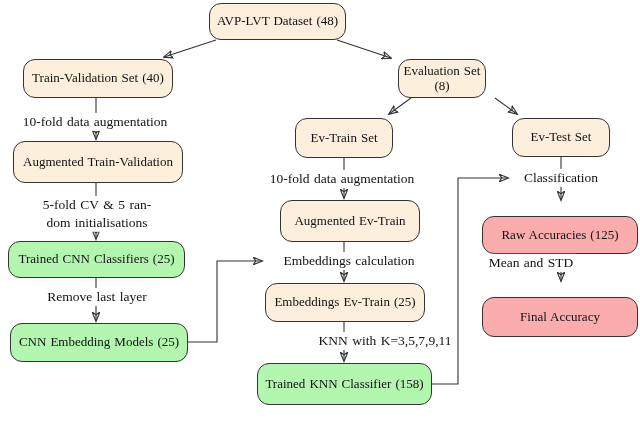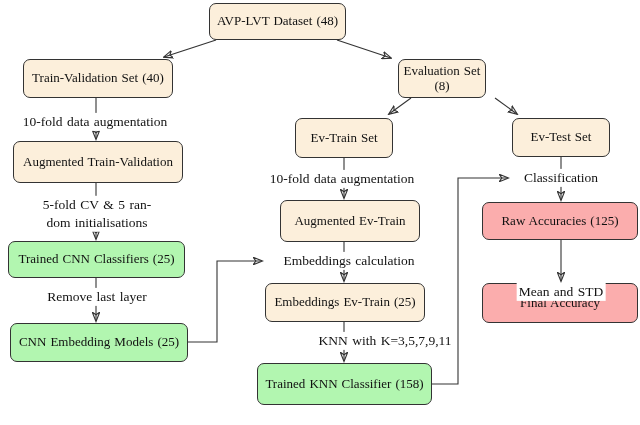--- a/index.html
+++ b/index.html
@@ -27,33 +27,33 @@
     width: 640px; height: 425px;
   }
   .edges line, .edges path {
     stroke: var(--stroke);
     stroke-width: 1.1;
     fill: none;
   }
   .node {
     position: absolute;
     border: 1px solid var(--stroke);
-    border-radius: 7px;
+    border-radius: 12px;
     background: var(--node-fill);
     display: flex;
     align-items: center;
     justify-content: center;
     text-align: center;
     font-size: 13px;
     line-height: 1.15;
     padding: 2px 4px;
     word-spacing: 0.06em;
   }
   .node.green { background: var(--green-fill); }
-  .node.red   { background: var(--red-fill); }
+  .node.red   { background: var(--red-fill); margin-top: 14px; }
   .elabel {
     position: absolute;
     transform: translate(-50%, -50%);
     background: var(--bg);
     font-size: 13.5px;
     line-height: 1.35;
     white-space: nowrap;
     text-align: center;
     padding: 0 2px;
     word-spacing: 0.08em;
@@ -73,21 +73,21 @@
   .n-rawacc       { left: 482px; top: 202px; width: 156px; height: 38px; }
   .n-finalacc     { left: 482px; top: 283px; width: 156px; height: 40px; }
   
   .l-aug1      { left: 95px;  top: 122px; }
   .l-cv        { left: 97px;  top: 214px; }
   .l-remove    { left: 97px;  top: 297px; }
   .l-aug2      { left: 342px; top: 179px; }
   .l-embedcalc { left: 349px; top: 261px; }
   .l-knn       { left: 344px; top: 341px; margin-left: 41px; }
   .l-class     { left: 561px; top: 178px; }
-  .l-meanstd   { left: 561px; top: 263px; margin-top: 29px; }
+  .l-meanstd   { left: 531px; top: 263px; }
 </style>
 </head>
 <body>
 
 <div class="canvas">
 
   <svg class="edges" viewBox="0 0 640 425" xmlns="http://www.w3.org/2000/svg">
     <defs>
       <marker id="ah" viewBox="0 0 10 8" refX="8.5" refY="4" markerWidth="9.5" markerHeight="8" orient="auto">
         <path d="M0,0.4 L9,4 L0,7.6 L2.6,4 Z" fill="#222222" stroke="none"></path>

